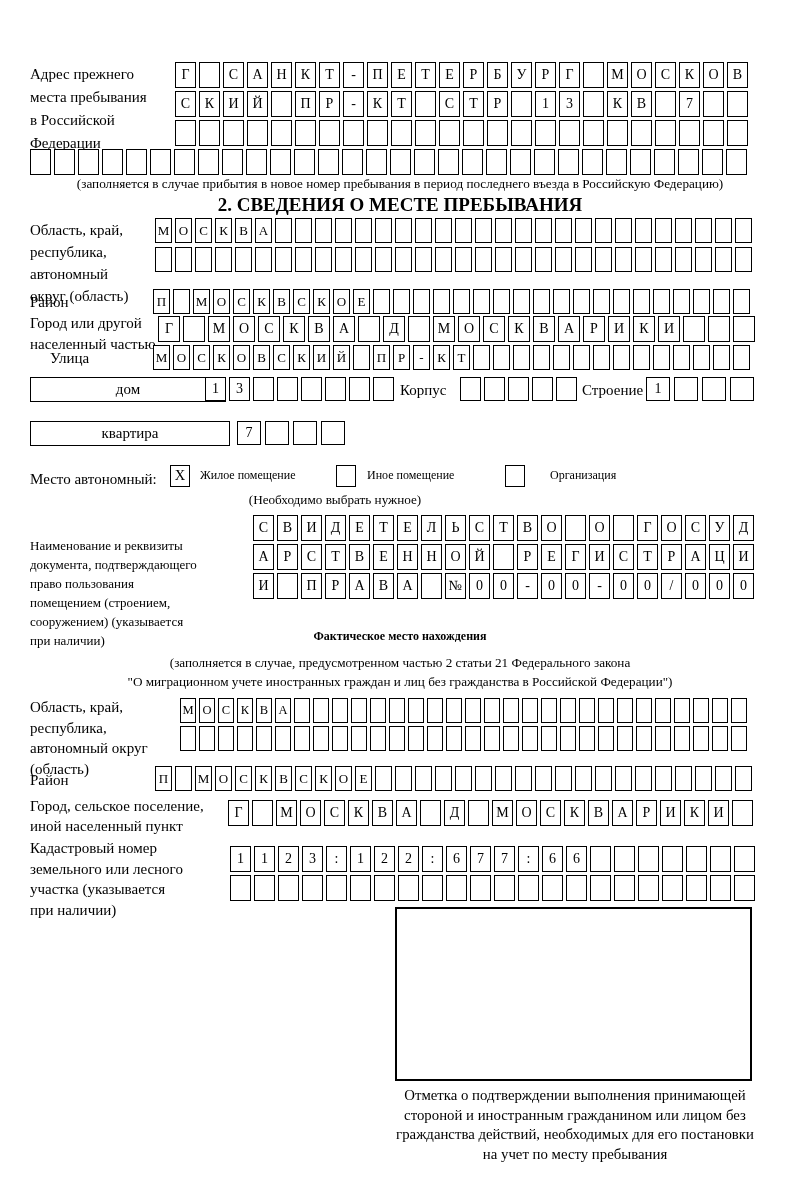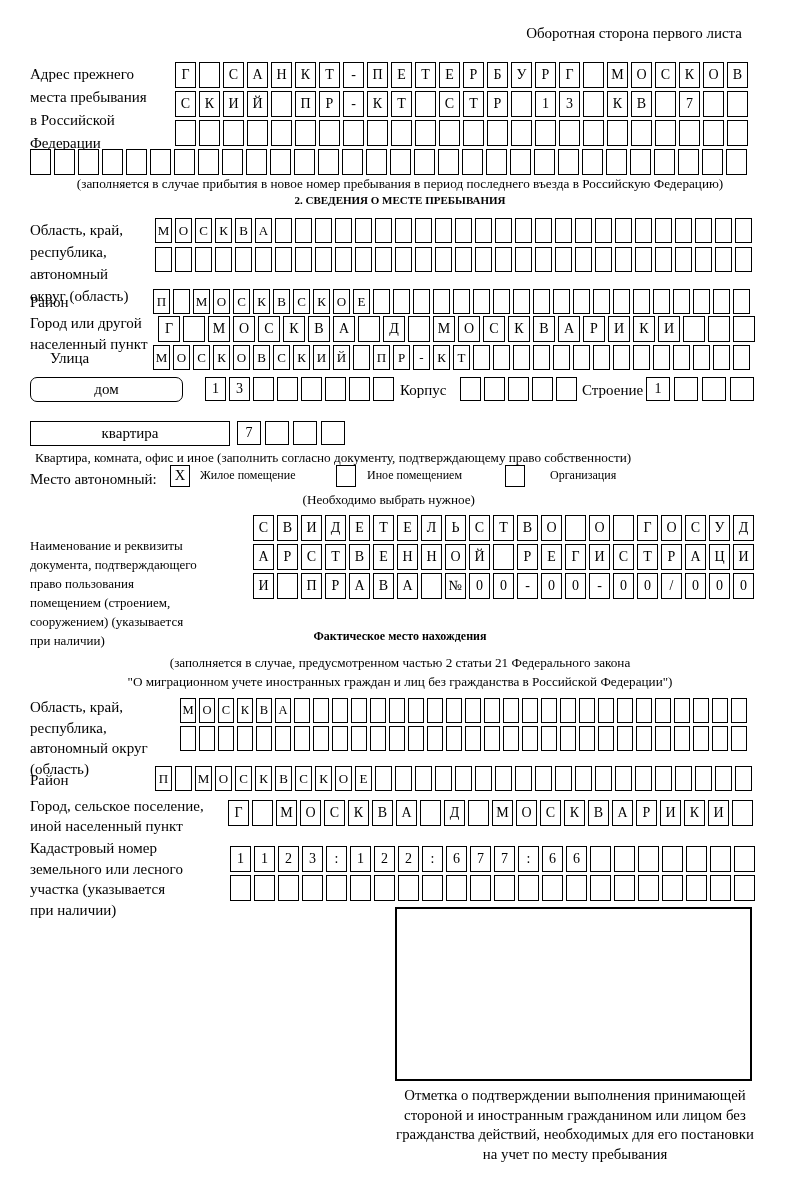--- a/index.html
+++ b/index.html
@@ -3,21 +3,21 @@
 <meta charset="utf-8">
 <style>
   html,body{margin:0;padding:0;background:#fff;}
   #page{
     position:relative;width:800px;height:1180px;background:#fff;
     font-family:"Liberation Serif","DejaVu Serif",serif;color:#000;overflow:hidden;
   }
   .lbl{position:absolute;font-size:15px;line-height:22px;white-space:pre-line;}
   .note{position:absolute;font-size:13.2px;white-space:pre-line;}
   .ctr{left:0;width:800px;text-align:center;}
-  .hdr{position:absolute;font-weight:bold;font-size:11px;}
+  .hdr{position:absolute;font-weight:bold;font-size:19px;}
   .cellrow{position:absolute;display:flex;column-gap:3px;}
   .cell{
     flex:0 0 auto;width:21px;height:26px;border:1.6px solid #000;box-sizing:border-box;
     display:flex;align-items:center;justify-content:center;
     font-size:14px;background:#fff;
   }
   .p20 .cell{width:17px;height:25px;font-size:13px;}
   .p19 .cell{width:16px;height:25px;font-size:12.5px;}
   .p25 .cell{width:22px;}
   .h24 .cell{height:24px;}
@@ -32,21 +32,20 @@
     text-align:center;font-size:14.5px;line-height:19px;background:#fff;
   }
   .optlbl{position:absolute;font-size:12px;}
   .stampbox{position:absolute;border:2px solid #000;box-sizing:border-box;background:#fff;}
 </style>
 </head>
 <body>
 
 <div id="page">
 
-  <div class="lbl" style="top:22px;left:0;width:742px;text-align:right;">Оборотная сторона первого листа</div>
 
   <div class="lbl" style="top:63px;left:30px;line-height:23px;">Адрес прежнего
 места пребывания
 в Российской
 Федерации</div>
   <div class="cellrow" style="top:62px;left:175px;">
       <div class="cell">Г</div>
       <div class="cell"></div>
       <div class="cell">С</div>
       <div class="cell">А</div>
@@ -256,21 +255,21 @@
       <div class="cell"></div>
       <div class="cell"></div>
       <div class="cell"></div>
       <div class="cell"></div>
       <div class="cell"></div>
       <div class="cell"></div>
       <div class="cell"></div>
     </div>
 
   <div class="lbl" style="top:313px;line-height:21px;left:30px;">Город или другой
-населенный пункт</div>
+населенный частью</div>
   <div class="cellrow p25" style="top:316px;left:158px;">
       <div class="cell">Г</div>
       <div class="cell"></div>
       <div class="cell">М</div>
       <div class="cell">О</div>
       <div class="cell">С</div>
       <div class="cell">К</div>
       <div class="cell">В</div>
       <div class="cell">А</div>
       <div class="cell"></div>
@@ -318,21 +317,21 @@
       <div class="cell"></div>
       <div class="cell"></div>
       <div class="cell"></div>
       <div class="cell"></div>
       <div class="cell"></div>
       <div class="cell"></div>
       <div class="cell"></div>
       <div class="cell"></div>
     </div>
 
-  <div class="namedbox" style="top:377px;left:30px;width:153px;border-radius:7px;">дом</div>
+  <div class="namedbox" style="top:377px;left:30px;width:196px;">дом</div>
   <div class="cellrow h24" style="top:377px;left:205px;">
       <div class="cell">1</div>
       <div class="cell">3</div>
       <div class="cell"></div>
       <div class="cell"></div>
       <div class="cell"></div>
       <div class="cell"></div>
       <div class="cell"></div>
       <div class="cell"></div>
     </div>
@@ -352,30 +351,29 @@
       <div class="cell"></div>
     </div>
 
   <div class="namedbox" style="top:421px;left:30px;width:200px;">квартира</div>
   <div class="cellrow h24 wide4" style="top:421px;left:237px;">
       <div class="cell">7</div>
       <div class="cell"></div>
       <div class="cell"></div>
       <div class="cell"></div>
     </div>
-  <div class="note" style="top:450px;left:35px;">Квартира, комната, офис и иное (заполнить согласно документу, подтверждающему право собственности)</div>
 
   <div class="lbl" style="top:468px;left:30px;">Место автономный:</div>
   <div class="chk" style="top:465px;left:170px;">X</div>
   <div class="optlbl" style="top:468px;left:200px;">Жилое помещение</div>
   <div class="chk" style="top:465px;left:336px;"></div>
-  <div class="optlbl" style="top:468px;left:367px;">Иное помещением</div>
+  <div class="optlbl" style="top:468px;left:367px;">Иное помещение</div>
   <div class="chk" style="top:465px;left:505px;"></div>
   <div class="optlbl" style="top:468px;left:550px;">Организация</div>
-  <div class="note" style="top:492px;left:195px;width:280px;text-align:right;">(Необходимо выбрать нужное)</div>
+  <div class="note" style="top:492px;left:195px;width:280px;text-align:center;">(Необходимо выбрать нужное)</div>
 
   <div class="lbl" style="top:536px;left:30px;font-size:13px;line-height:19px;">Наименование и реквизиты
 документа, подтверждающего
 право пользования
 помещением (строением,
 сооружением) (указывается
 при наличии)</div>
   <div class="cellrow" style="top:515px;left:253px;">
       <div class="cell">С</div>
       <div class="cell">В</div>

